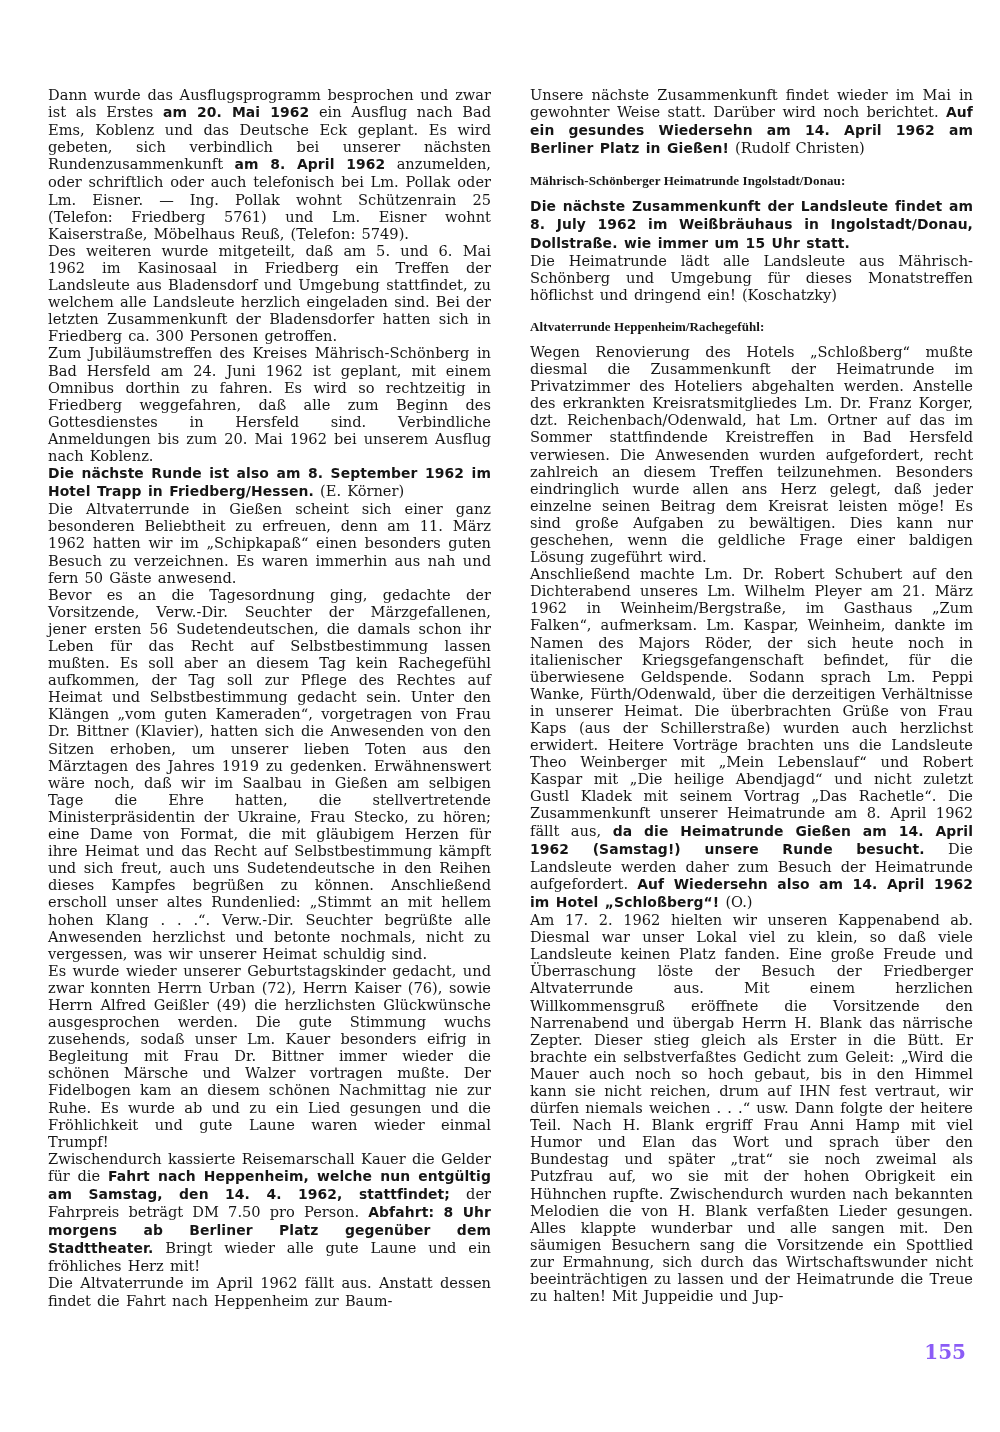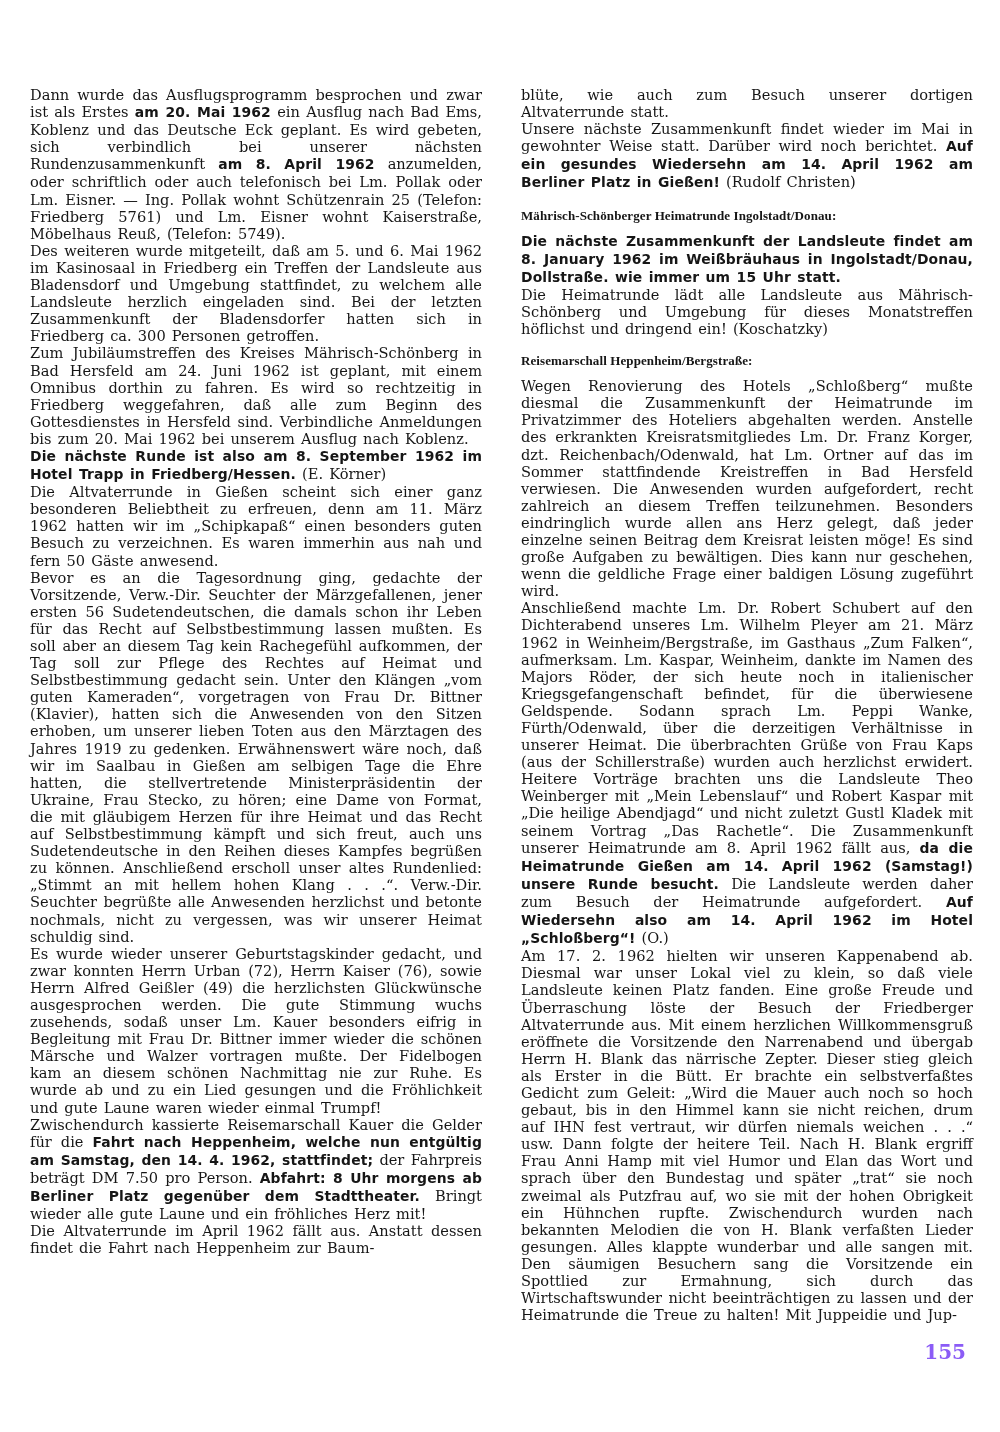--- a/index.html
+++ b/index.html
@@ -15,20 +15,21 @@
     background: #ffffff;
     box-sizing: border-box;
     padding: 86px 27px 0 30px;
     overflow: hidden;
     font-family: "DejaVu Serif", serif;
     color: #161616;
   }
   .columns {
     display: flex;
     gap: 39px;
+    margin-left: 18px;
   }
   .column {
     width: 458px;
     box-sizing: border-box;
   }
   p.para {
     margin: 0;
     font-size: 14.6px;
     line-height: 17.1px;
     text-align: justify;
@@ -70,25 +71,24 @@
         <p class="para"><span>Des weiteren wurde mitgeteilt, daß am 5. und 6. Mai 1962 im Kasinosaal in Friedberg ein Treffen der Landsleute aus Bladensdorf und Umgebung stattfindet, zu welchem alle Landsleute herzlich eingeladen sind. Bei der letzten Zusammenkunft der Bladensdorfer hatten sich in Friedberg ca. 300 Personen getroffen.</span></p>
         <p class="para"><span>Zum Jubiläumstreffen des Kreises Mährisch-Schönberg in Bad Hersfeld am 24. Juni 1962 ist geplant, mit einem Omnibus dorthin zu fahren. Es wird so rechtzeitig in Friedberg weggefahren, daß alle zum Beginn des Gottesdienstes in Hersfeld sind. Verbindliche Anmeldungen bis zum 20. Mai 1962 bei unserem Ausflug nach Koblenz.</span></p>
         <p class="para"><span class="b">Die nächste Runde ist also am 8. September 1962 im Hotel Trapp in Friedberg/Hessen.</span><span> (E. Körner)</span></p>
         <p class="para"><span>Die Altvaterrunde in Gießen scheint sich einer ganz besonderen Beliebtheit zu erfreuen, denn am 11. März 1962 hatten wir im „Schipkapaß“ einen besonders guten Besuch zu verzeichnen. Es waren immerhin aus nah und fern 50 Gäste anwesend.</span></p>
         <p class="para"><span>Bevor es an die Tagesordnung ging, gedachte der Vorsitzende, Verw.-Dir. Seuchter der Märzgefallenen, jener ersten 56 Sudetendeutschen, die damals schon ihr Leben für das Recht auf Selbstbestimmung lassen mußten. Es soll aber an diesem Tag kein Rachegefühl aufkommen, der Tag soll zur Pflege des Rechtes auf Heimat und Selbstbestimmung gedacht sein. Unter den Klängen „vom guten Kameraden“, vorgetragen von Frau Dr. Bittner (Klavier), hatten sich die Anwesenden von den Sitzen erhoben, um unserer lieben Toten aus den Märztagen des Jahres 1919 zu gedenken. Erwähnenswert wäre noch, daß wir im Saalbau in Gießen am selbigen Tage die Ehre hatten, die stellvertretende Ministerpräsidentin der Ukraine, Frau Stecko, zu hören; eine Dame von Format, die mit gläubigem Herzen für ihre Heimat und das Recht auf Selbstbestimmung kämpft und sich freut, auch uns Sudetendeutsche in den Reihen dieses Kampfes begrüßen zu können. Anschließend erscholl unser altes Rundenlied: „Stimmt an mit hellem hohen Klang . . .“. Verw.-Dir. Seuchter begrüßte alle Anwesenden herzlichst und betonte nochmals, nicht zu vergessen, was wir unserer Heimat schuldig sind.</span></p>
         <p class="para"><span>Es wurde wieder unserer Geburtstagskinder gedacht, und zwar konnten Herrn Urban (72), Herrn Kaiser (76), sowie Herrn Alfred Geißler (49) die herzlichsten Glückwünsche ausgesprochen werden. Die gute Stimmung wuchs zusehends, sodaß unser Lm. Kauer besonders eifrig in Begleitung mit Frau Dr. Bittner immer wieder die schönen Märsche und Walzer vortragen mußte. Der Fidelbogen kam an diesem schönen Nachmittag nie zur Ruhe. Es wurde ab und zu ein Lied gesungen und die Fröhlichkeit und gute Laune waren wieder einmal Trumpf!</span></p>
         <p class="para"><span>Zwischendurch kassierte Reisemarschall Kauer die Gelder für die </span><span class="b">Fahrt nach Heppenheim, welche nun entgültig am Samstag, den 14. 4. 1962, stattfindet;</span><span> der Fahrpreis beträgt DM 7.50 pro Person. </span><span class="b">Abfahrt: 8 Uhr morgens ab Berliner Platz gegenüber dem Stadttheater.</span><span> Bringt wieder alle gute Laune und ein fröhliches Herz mit!</span></p>
         <p class="para"><span>Die Altvaterrunde im April 1962 fällt aus. Anstatt dessen findet die Fahrt nach Heppenheim zur Baum-</span></p>
       </div>
     <div class="column" id="col-right">
-        <p class="para"><span>blüte, wie auch zum Besuch unserer dortigen Altvaterrunde statt.</span></p>
         <p class="para"><span>Unsere nächste Zusammenkunft findet wieder im Mai in gewohnter Weise statt. Darüber wird noch berichtet. </span><span class="b">Auf ein gesundes Wiedersehn am 14. April 1962 am Berliner Platz in Gießen!</span><span> (Rudolf Christen)</span></p>
         <h3 class="heading"><span>Mährisch-Schönberger Heimatrunde Ingolstadt/Donau:</span></h3>
-        <p class="para"><span class="b">Die nächste Zusammenkunft der Landsleute findet am 8. January 1962 im Weißbräuhaus in Ingolstadt/Donau, Dollstraße. wie immer um 15 Uhr statt.</span></p>
+        <p class="para"><span class="b">Die nächste Zusammenkunft der Landsleute findet am 8. July 1962 im Weißbräuhaus in Ingolstadt/Donau, Dollstraße. wie immer um 15 Uhr statt.</span></p>
         <p class="para"><span>Die Heimatrunde lädt alle Landsleute aus Mährisch-Schönberg und Umgebung für dieses Monatstreffen höflichst und dringend ein! (Koschatzky)</span></p>
-        <h3 class="heading"><span>Reisemarschall Heppenheim/Bergstraße:</span></h3>
+        <h3 class="heading"><span>Altvaterrunde Heppenheim/Rachegefühl:</span></h3>
         <p class="para"><span>Wegen Renovierung des Hotels „Schloßberg“ mußte diesmal die Zusammenkunft der Heimatrunde im Privatzimmer des Hoteliers abgehalten werden. Anstelle des erkrankten Kreisratsmitgliedes Lm. Dr. Franz Korger, dzt. Reichenbach/Odenwald, hat Lm. Ortner auf das im Sommer stattfindende Kreistreffen in Bad Hersfeld verwiesen. Die Anwesenden wurden aufgefordert, recht zahlreich an diesem Treffen teilzunehmen. Besonders eindringlich wurde allen ans Herz gelegt, daß jeder einzelne seinen Beitrag dem Kreisrat leisten möge! Es sind große Aufgaben zu bewältigen. Dies kann nur geschehen, wenn die geldliche Frage einer baldigen Lösung zugeführt wird.</span></p>
         <p class="para"><span>Anschließend machte Lm. Dr. Robert Schubert auf den Dichterabend unseres Lm. Wilhelm Pleyer am 21. März 1962 in Weinheim/Bergstraße, im Gasthaus „Zum Falken“, aufmerksam. Lm. Kaspar, Weinheim, dankte im Namen des Majors Röder, der sich heute noch in italienischer Kriegsgefangenschaft befindet, für die überwiesene Geldspende. Sodann sprach Lm. Peppi Wanke, Fürth/Odenwald, über die derzeitigen Verhältnisse in unserer Heimat. Die überbrachten Grüße von Frau Kaps (aus der Schillerstraße) wurden auch herzlichst erwidert. Heitere Vorträge brachten uns die Landsleute Theo Weinberger mit „Mein Lebenslauf“ und Robert Kaspar mit „Die heilige Abendjagd“ und nicht zuletzt Gustl Kladek mit seinem Vortrag „Das Rachetle“. Die Zusammenkunft unserer Heimatrunde am 8. April 1962 fällt aus, </span><span class="b">da die Heimatrunde Gießen am 14. April 1962 (Samstag!) unsere Runde besucht.</span><span> Die Landsleute werden daher zum Besuch der Heimatrunde aufgefordert. </span><span class="b">Auf Wiedersehn also am 14. April 1962 im Hotel „Schloßberg“!</span><span> (O.)</span></p>
         <p class="para"><span>Am 17. 2. 1962 hielten wir unseren Kappenabend ab. Diesmal war unser Lokal viel zu klein, so daß viele Landsleute keinen Platz fanden. Eine große Freude und Überraschung löste der Besuch der Friedberger Altvaterrunde aus. Mit einem herzlichen Willkommensgruß eröffnete die Vorsitzende den Narrenabend und übergab Herrn H. Blank das närrische Zepter. Dieser stieg gleich als Erster in die Bütt. Er brachte ein selbstverfaßtes Gedicht zum Geleit: „Wird die Mauer auch noch so hoch gebaut, bis in den Himmel kann sie nicht reichen, drum auf IHN fest vertraut, wir dürfen niemals weichen . . .“ usw. Dann folgte der heitere Teil. Nach H. Blank ergriff Frau Anni Hamp mit viel Humor und Elan das Wort und sprach über den Bundestag und später „trat“ sie noch zweimal als Putzfrau auf, wo sie mit der hohen Obrigkeit ein Hühnchen rupfte. Zwischendurch wurden nach bekannten Melodien die von H. Blank verfaßten Lieder gesungen. Alles klappte wunderbar und alle sangen mit. Den säumigen Besuchern sang die Vorsitzende ein Spottlied zur Ermahnung, sich durch das Wirtschaftswunder nicht beeinträchtigen zu lassen und der Heimatrunde die Treue zu halten! Mit Juppeidie und Jup-</span></p>
       </div>
   </div>
   <div class="page-number">155</div>
 </div>
 
 </body></html>

